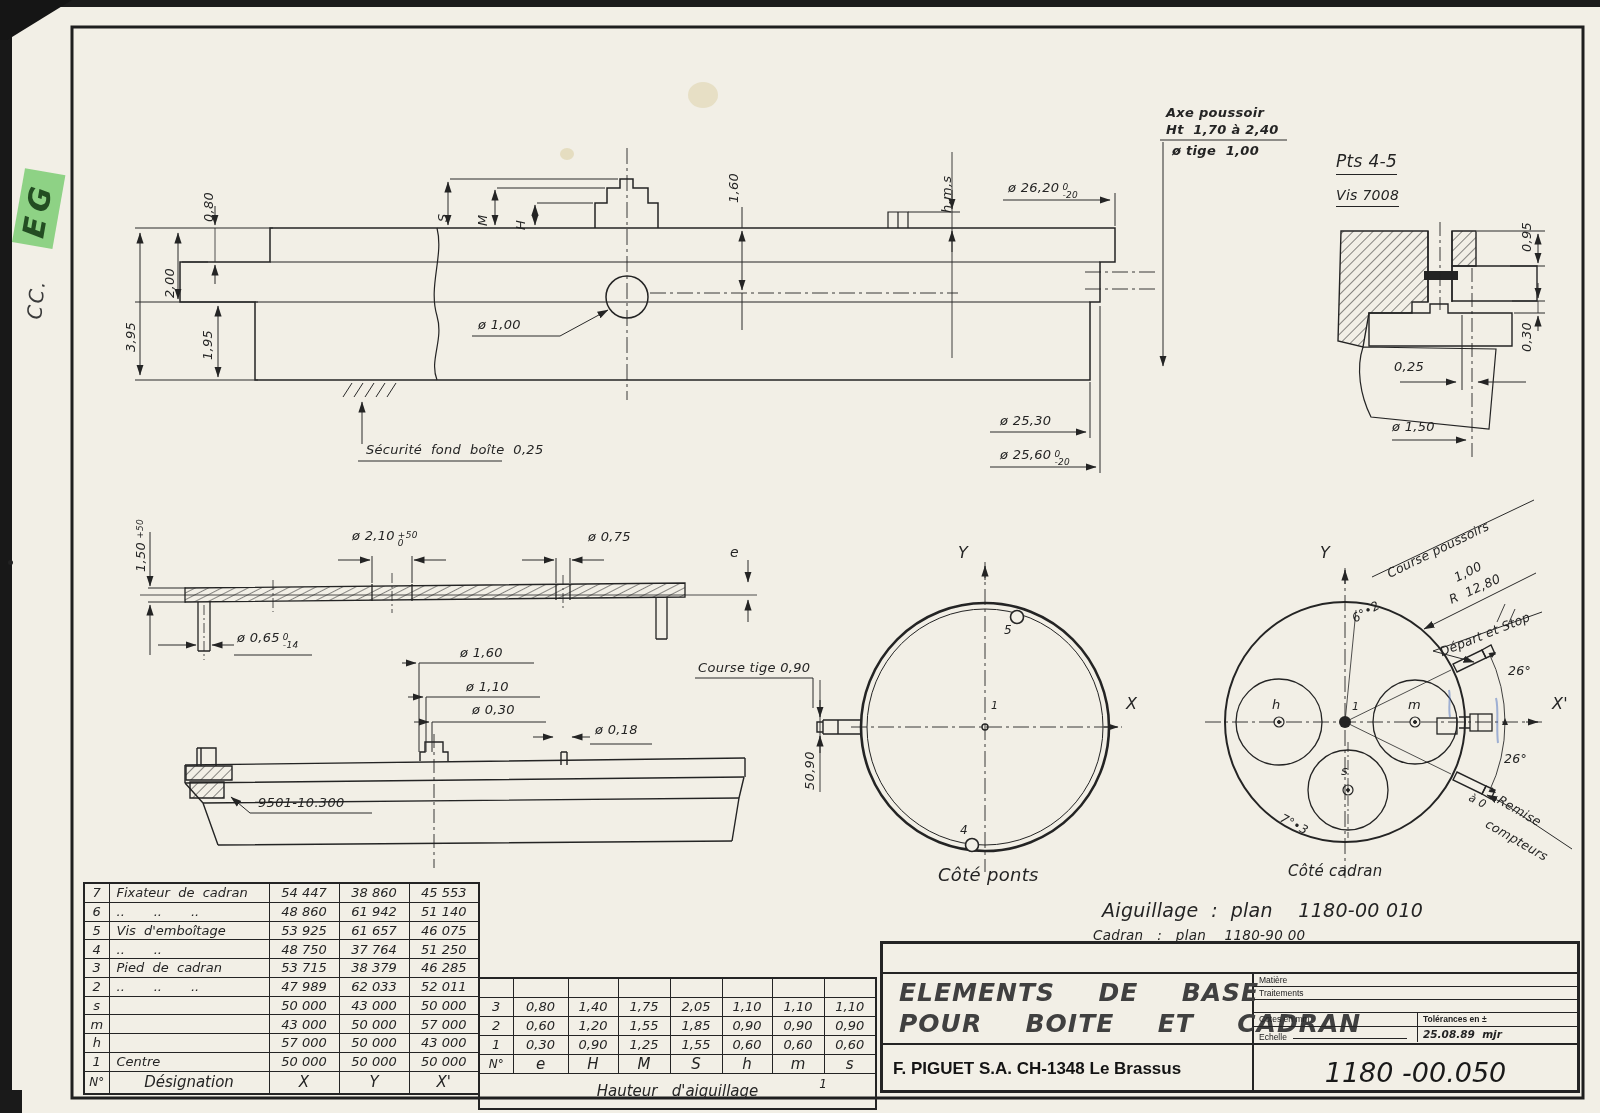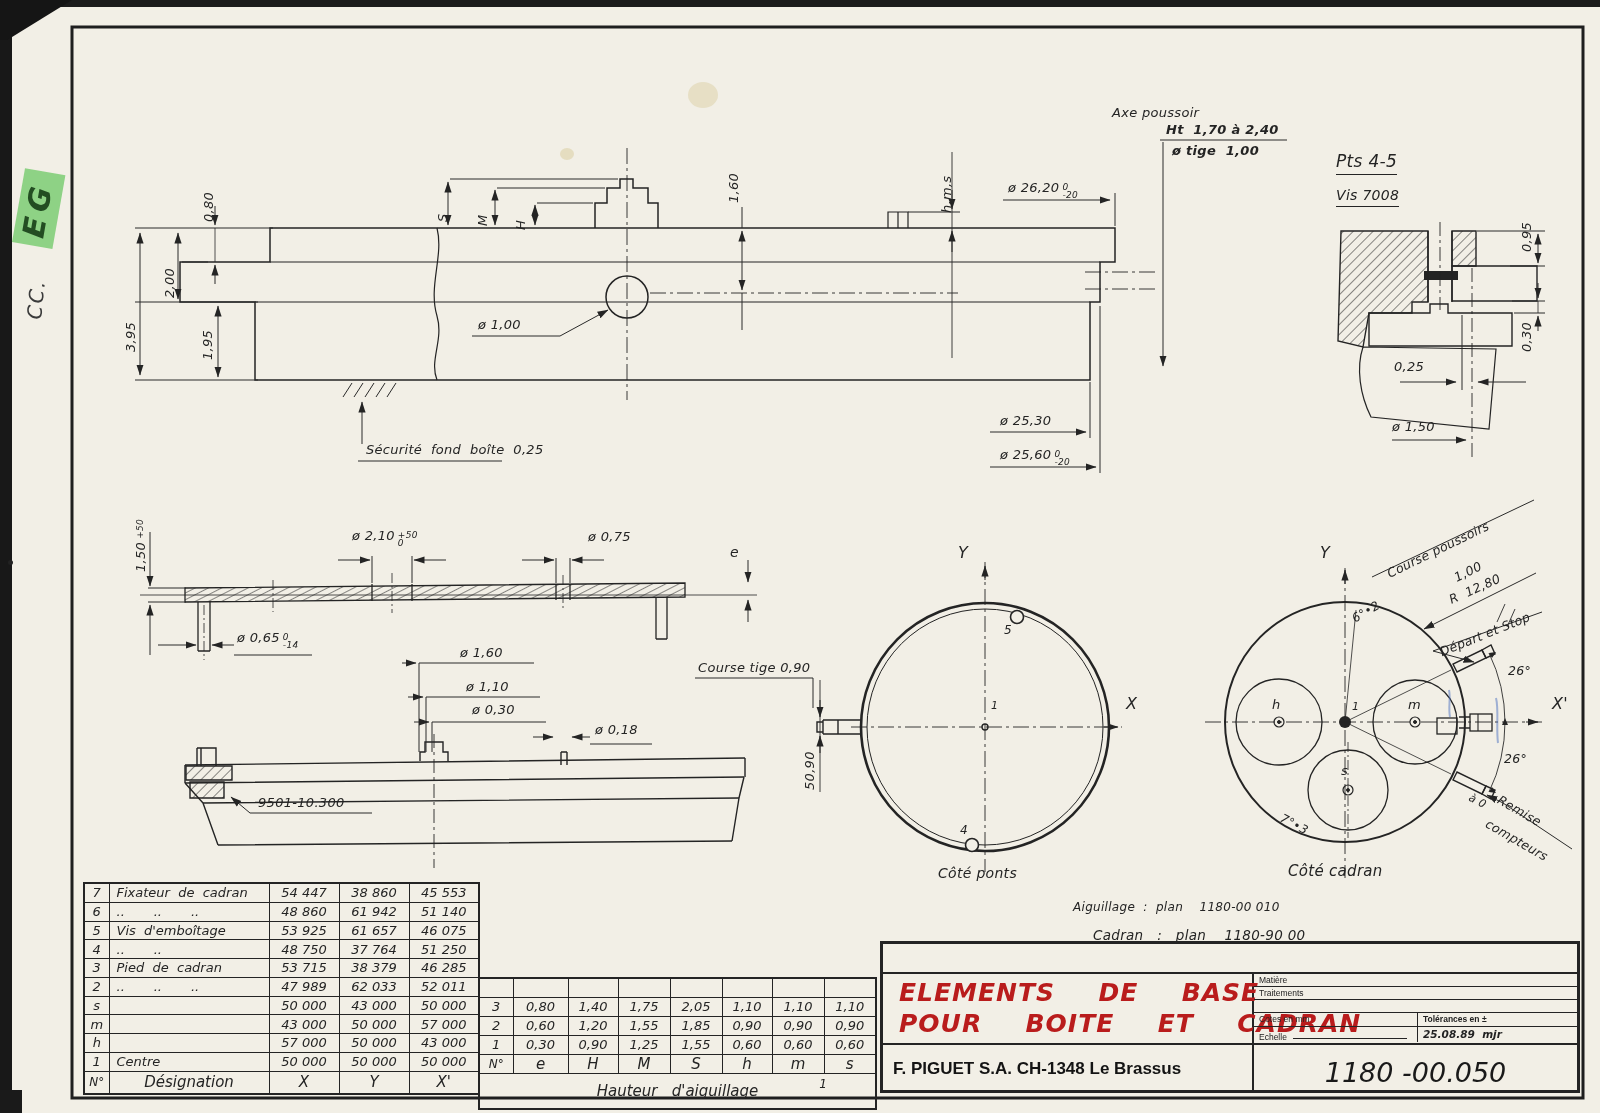--- a/index.html
+++ b/index.html
@@ -37,21 +37,21 @@
   .capcell{position:relative;font-size:15px !important;}
   .capmark{position:absolute;right:48px;top:3px;font-size:12px;}
   
   #tblock{position:absolute;left:880px;top:941px;width:700px;height:152px;border:3px solid #242424;
           z-index:3;box-sizing:border-box;background:transparent;}
   #tblock .row1{height:28px;border-bottom:2px solid #242424;}
   #tblock .row2{height:69px;border-bottom:2px solid #242424;display:flex;}
   #tblock .row3{height:47px;display:flex;}
   #tblock .tcell{width:371px;border-right:2px solid #242424;box-sizing:border-box;
                  padding:3px 0 0 16px;}
-  #tblock .tcell .tl{font:italic 700 25px "DejaVu Sans",sans-serif;color:#b91c1c;
+  #tblock .tcell .tl{font:italic 700 25px "DejaVu Sans",sans-serif;color:#404040;
                      letter-spacing:1px;word-spacing:12px;line-height:31px;white-space:pre;}
   #tblock .ipanel{flex:1;display:flex;flex-direction:column;font-family:"Liberation Sans",sans-serif;}
   #tblock .irow{border-bottom:1px solid #242424;font-size:8.5px;color:#222;padding:1px 0 0 5px;
                 height:13px;box-sizing:border-box;overflow:hidden;}
   #tblock .irow.last{border-bottom:none;}
   #tblock .split{display:flex;padding:0;}
   #tblock .split .sc{padding:1px 0 0 5px;box-sizing:border-box;height:100%;}
   #tblock .split .sc.l{width:164px;border-right:1px solid #242424;}
   #tblock .split .sc.r{flex:1;font-weight:bold;}
   #tblock .echflex{display:flex;align-items:flex-end;}
@@ -293,21 +293,21 @@
   <span class="lb vlb" style="left:436px;top:222px">S</span>
   <span class="lb vlb" style="left:476px;top:226px">M</span>
   <span class="lb vlb" style="left:514px;top:230px">H</span>
   <span class="lb vlb" style="left:727px;top:203px">1,60</span>
   <span class="lb vlb" style="left:940px;top:213px">h,m,s</span>
   <span class="lb" style="left:1008px;top:181px"><span>ø 26,20</span><span class="tol"><span>0</span><span>-20</span></span></span>
   <span class="lb" style="left:478px;top:318px">ø 1,00</span>
   <span class="lb" style="left:366px;top:443px">Sécurité  fond  boîte  0,25</span>
   <span class="lb" style="left:1000px;top:414px">ø 25,30</span>
   <span class="lb" style="left:1000px;top:448px"><span>ø 25,60</span><span class="tol"><span>0</span><span>-20</span></span></span>
-  <span class="lb" style="left:1112px;top:106px;font-weight:normal">Axe poussoir</span>
+  <span class="lb" style="left:1166px;top:106px;font-weight:bold">Axe poussoir</span>
   <span class="lb" style="left:1166px;top:123px;font-weight:bold">Ht  1,70 à 2,40</span>
   <span class="lb" style="left:1172px;top:144px;font-weight:bold">ø tige  1,00</span>
   <span class="lb big ul" style="left:1336px;top:153px">Pts 4-5</span>
   <span class="lb ul" style="left:1336px;top:188px;font-size:14px">Vis 7008</span>
 
   <span class="lb vlb" style="left:1520px;top:252px">0,95</span>
   <span class="lb vlb" style="left:1520px;top:352px">0,30</span>
   <span class="lb" style="left:1394px;top:360px">0,25</span>
   <span class="lb" style="left:1392px;top:420px">ø 1,50</span>
 
@@ -323,42 +323,42 @@
   <span class="lb" style="left:595px;top:723px">ø 0,18</span>
   <span class="lb" style="left:258px;top:796px">9501-10.300</span>
 
   <span class="lb" style="left:698px;top:661px">Course tige 0,90</span>
   <span class="lb vlb" style="left:803px;top:790px">50,90</span>
   <span class="lb" style="left:958px;top:545px;font-size:16px">Y</span>
   <span class="lb" style="left:1126px;top:696px;font-size:16px">X</span>
   <span class="lb" style="left:1004px;top:624px;font-size:12px">5</span>
   <span class="lb" style="left:960px;top:824px;font-size:12px">4</span>
   <span class="lb" style="left:991px;top:700px;font-size:11px">1</span>
-  <span class="lb" style="left:938px;top:866px;font-size:14px">Côté ponts</span>
+  <span class="lb" style="left:938px;top:866px;font-size:18px">Côté ponts</span>
 
   <span class="lb" style="left:1320px;top:545px;font-size:16px">Y</span>
   <span class="lb" style="left:1552px;top:696px;font-size:16px">X'</span>
   <span class="lb" style="left:1385px;top:568px;transform:rotate(-26deg);transform-origin:0 0;font-size:12.5px">Course poussoirs</span>
   <span class="lb" style="left:1452px;top:572px;transform:rotate(-26deg);transform-origin:0 0;font-size:12.5px">1,00</span>
   <span class="lb" style="left:1447px;top:594px;transform:rotate(-24deg);transform-origin:0 0;font-size:12.5px">R  12,80</span>
   <span class="lb" style="left:1438px;top:646px;transform:rotate(-22deg);transform-origin:0 0;font-size:12.5px">Départ et Stop</span>
   <span class="lb" style="left:1508px;top:664px;font-size:12.5px">26°</span>
   <span class="lb" style="left:1504px;top:752px;font-size:12.5px">26°</span>
   <span class="lb" style="left:1472px;top:792px;transform:rotate(27deg);transform-origin:0 0;font-size:11px">à 0</span>
   <span class="lb" style="left:1502px;top:793px;transform:rotate(30deg);transform-origin:0 0;font-size:12.5px">Remise</span>
   <span class="lb" style="left:1490px;top:817px;transform:rotate(30deg);transform-origin:0 0;font-size:12.5px">compteurs</span>
   <span class="lb" style="left:1350px;top:614px;transform:rotate(-30deg);transform-origin:0 0;font-size:12px">6°•2</span>
   <span class="lb" style="left:1284px;top:812px;transform:rotate(28deg);transform-origin:0 0;font-size:12px">7°•3</span>
   <span class="lb" style="left:1272px;top:698px">h</span>
   <span class="lb" style="left:1408px;top:698px">m</span>
   <span class="lb" style="left:1341px;top:764px">s</span>
   <span class="lb" style="left:1352px;top:701px;font-size:11px">1</span>
   <span class="lb" style="left:1288px;top:864px;font-size:15px">Côté cadran</span>
 
-  <span class="lb" style="left:1073px;top:901px;font-size:12px">Aiguillage  :  plan    1180-00 010</span>
+  <span class="lb" style="left:1102px;top:901px;font-size:19px">Aiguillage  :  plan    1180-00 010</span>
   <span class="lb" style="left:1093px;top:928px;font-size:13.5px">Cadran   :   plan    1180-90 00</span>
 
   <table class="dtab" style="left:83px;top:882px;width:395px;height:213px">
     <colgroup>
         <col style="width:25px">
         <col style="width:160px">
         <col style="width:70px">
         <col style="width:70px">
         <col style="width:70px">
       </colgroup>

